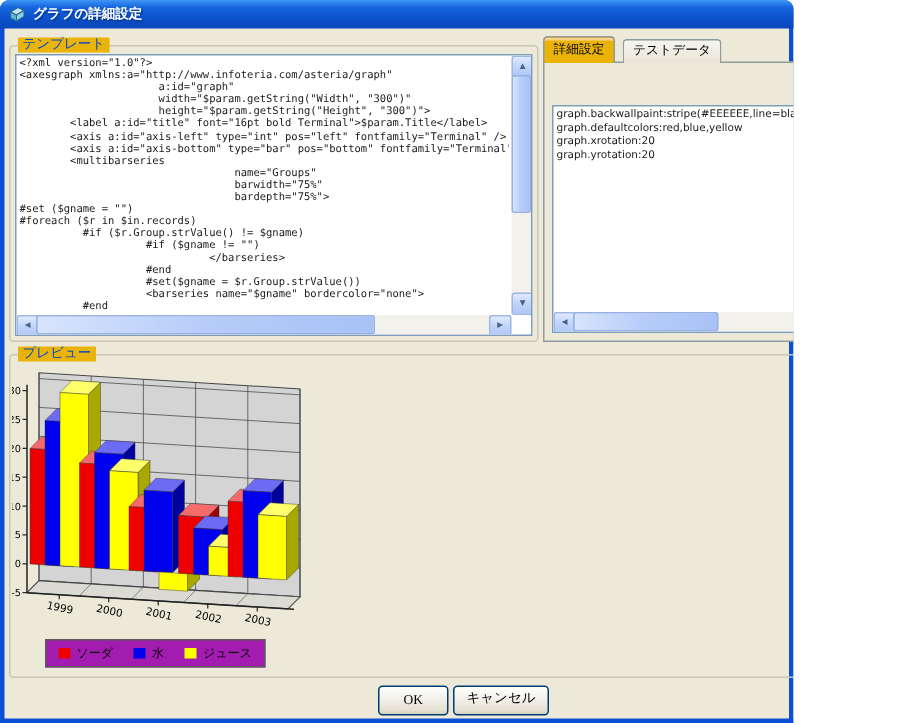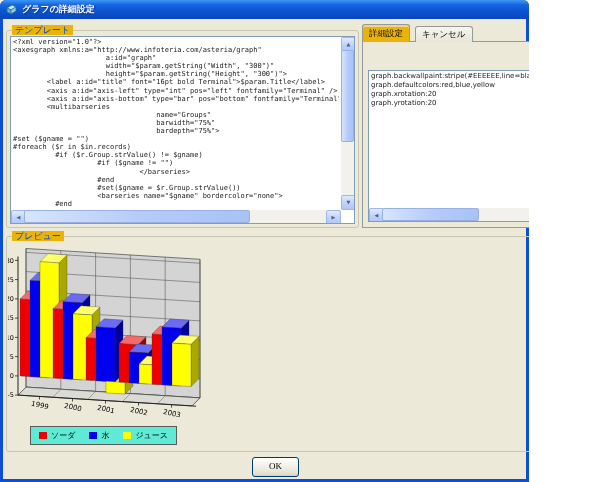--- a/index.html
+++ b/index.html
@@ -38,21 +38,21 @@
   .sb-h .sb-thumb{top:0;height:11px;}
   
   .tab{position:absolute;font-size:8.5px;color:#000;border:1px solid #919B9C;border-bottom:none;
     border-radius:3px 3px 0 0;background:linear-gradient(#F6F5EF,#E8E5D6);padding:0 6px;line-height:15px;z-index:2;}
   .tab.active{background:#eab308;line-height:17px;box-shadow:inset 0 2px #F8D188;}
   .tabpanel{position:absolute;border:1px solid #919B9C;background:#ECE9D8;}
   
   .btn{position:absolute;border:1px solid #003C74;border-radius:3px;font-size:9px;color:#000;text-align:center;
     background:linear-gradient(180deg,#FFFFFF,#F2F0E8 45%,#E5E2D3 85%,#D6D2BF);cursor:pointer;}
   
-  .legend{position:absolute;border:1px solid #5a5a5a;background:#5eead4;display:flex;align-items:center;
+  .legend{position:absolute;border:1px solid #5a5a5a;background:#a21caf;display:flex;align-items:center;
     padding:0 8px;gap:14px;}
   .legend-item{display:flex;align-items:center;gap:4px;font-size:8px;color:#000;}
   .legend-swatch{width:8px;height:7px;display:inline-block;}
 </style>
 </head>
 <body>
 
 <div class="dialog">
 
   <div class="titlebar">
@@ -96,21 +96,21 @@
       <div class="sb-btn b">▼</div>
     </div>
     <div class="sb-h">
       <div class="sb-btn a">◀</div>
       <div class="sb-thumb" style="left:13px;width:68%;"></div>
       <div class="sb-btn b">▶</div>
     </div>
   </div>
 
   <div class="tab active" style="left:362px;top:24px;">詳細設定</div>
-  <div class="tab" style="left:415px;top:26px;">キャンセル</div>
+  <div class="tab" style="left:415px;top:26px;">テストデータ</div>
   <div class="tabpanel" style="left:362px;top:41px;width:231px;height:185px;"></div>
   <div class="textbox" style="left:368px;top:70px;width:220px;height:150px;">
     <div class="props">graph.backwallpaint:stripe(#EEEEEE,line=black,axis=left,altaxis=bot
 graph.defaultcolors:red,blue,yellow
 graph.xrotation:20
 graph.yrotation:20</div>
     <div class="sb-v">
       <div class="sb-btn a">▲</div>
       <div class="sb-thumb" style="top:13px;height:60%;"></div>
       <div class="sb-btn b">▼</div>
@@ -232,14 +232,15 @@
       <span class="legend-swatch" style="background: rgb(0, 0, 238);"></span>
       <span>水</span>
     </span>
     <span class="legend-item">
       <span class="legend-swatch" style="background: rgb(255, 255, 0);"></span>
       <span>ジュース</span>
     </span>
   </div>
 
   <div class="btn" style="left:252px;top:457px;width:45px;height:18px;line-height:17px;font-family:Liberation Serif, serif;">OK</div>
+  <div class="btn" style="left:302px;top:457px;width:62px;height:18px;line-height:17px;">キャンセル</div>
 
 </div>
 
 </body></html>

